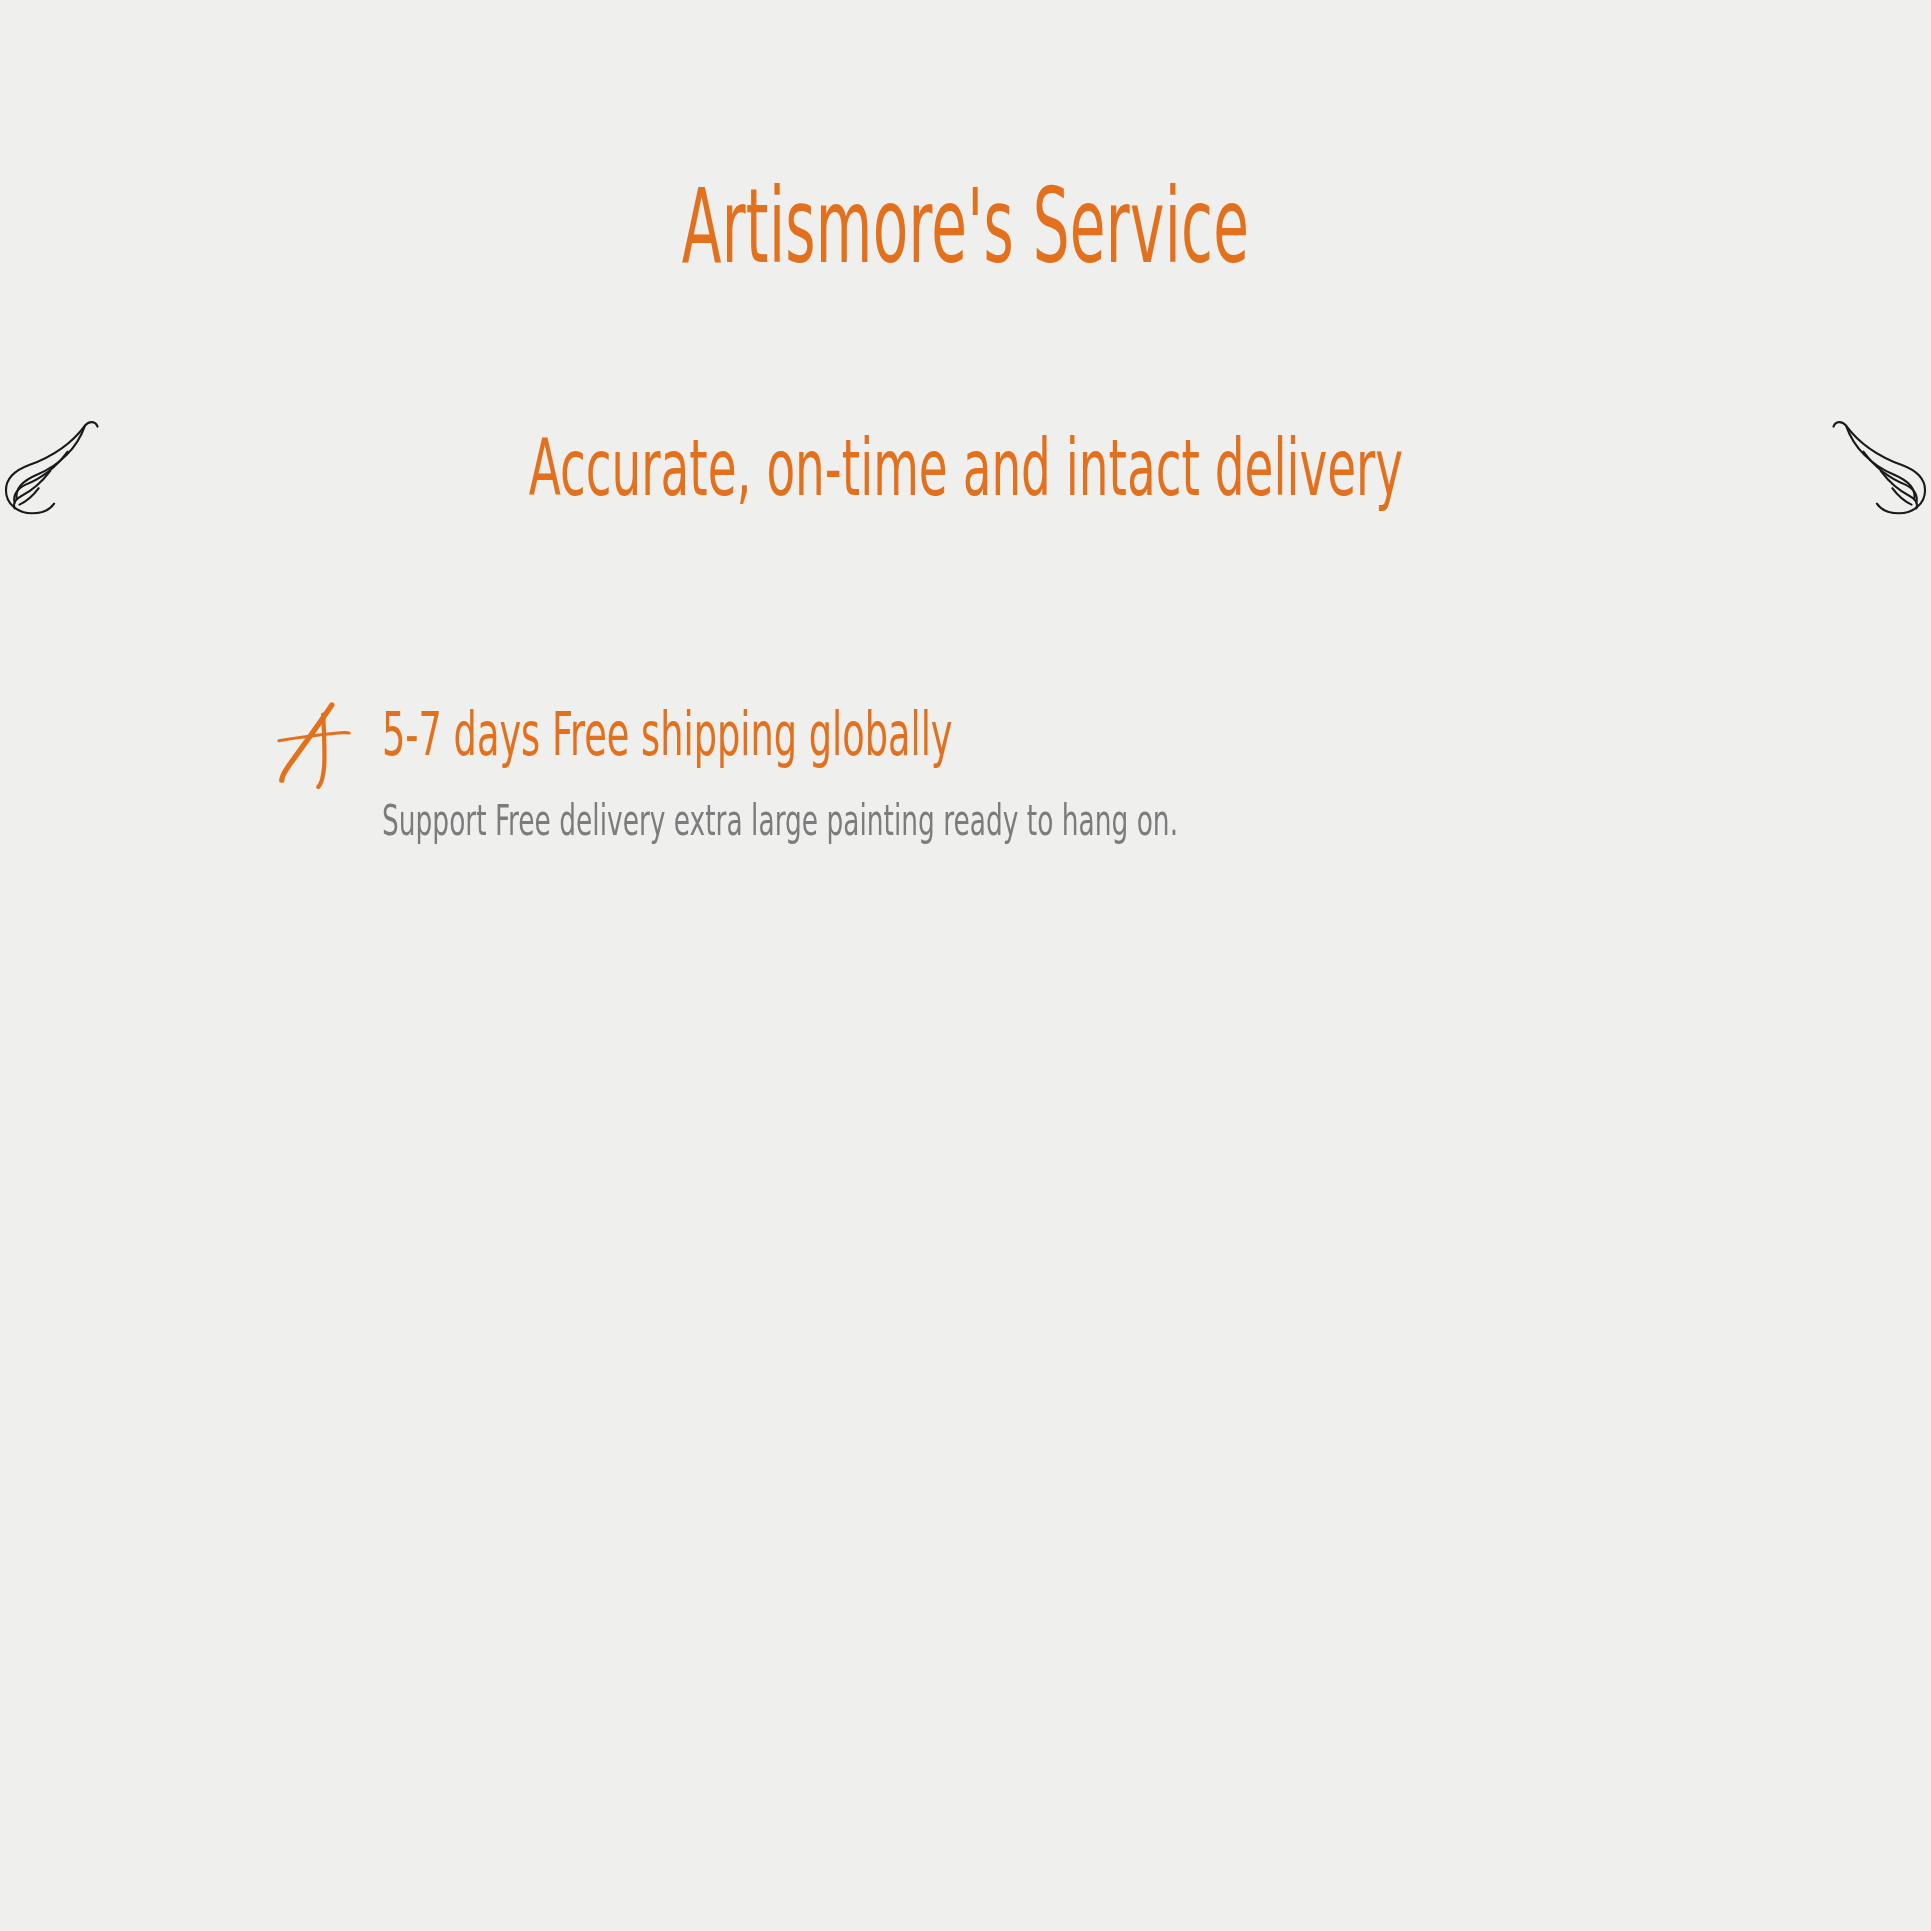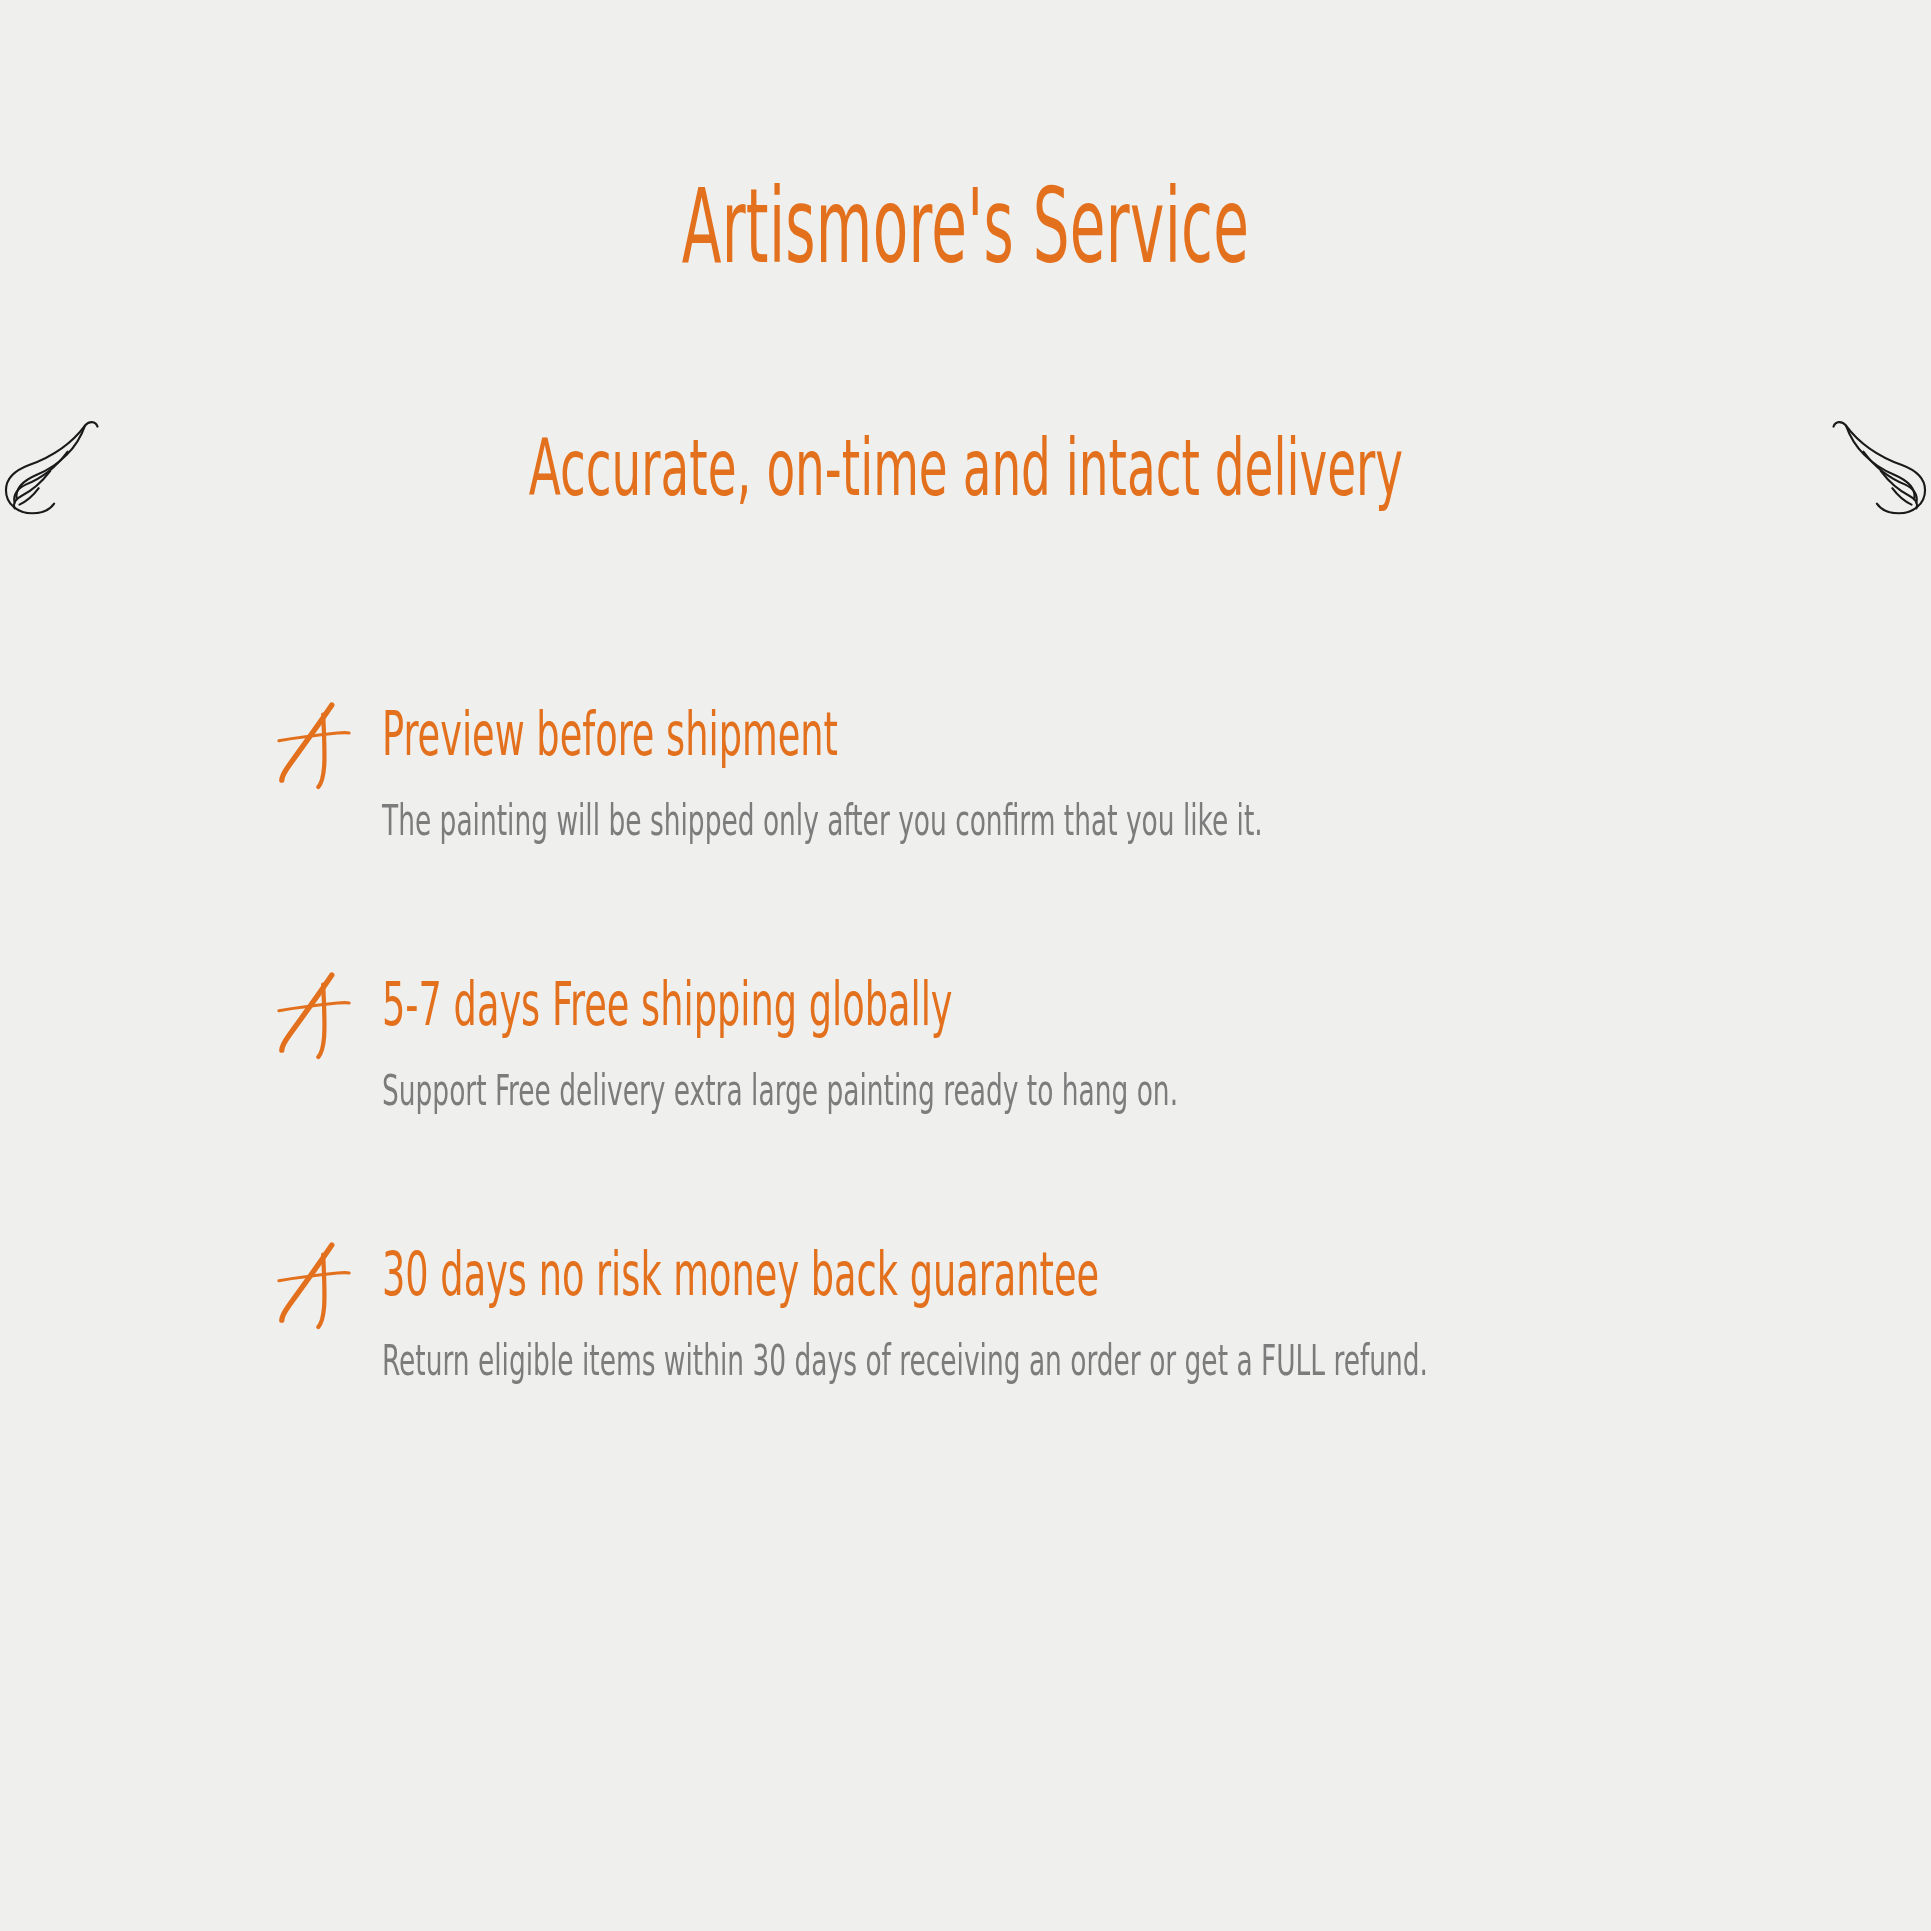--- a/index.html
+++ b/index.html
@@ -166,58 +166,32 @@
           <path d="M40 76 C 34 84, 27 90, 20 93"></path>
         </g>
       </svg>
     </span>
 
   </div>
 
   <div class="features">
 
 
-    <div class="feature">
-      <span class="feature-mark">
-        <svg viewBox="0 0 80 96" width="77" height="93" aria-hidden="true">
-          <g fill="none" stroke="#e3701c" stroke-linecap="round">
-            <path d="M58 6 C 46 24, 30 46, 14 68 C 9 75, 6 80, 6 84" stroke-width="5.5"></path>
-            <path d="M49 16 C 50 36, 51 56, 50 70 C 49 82, 47 88, 44 91" stroke-width="4.4"></path>
-            <path d="M3 43 C 20 40, 44 37, 64 35 C 70 34.5, 74 34.5, 76 35" stroke-width="3.2"></path>
-          </g>
-        </svg>
-      </span>
-      <div class="feature-title">Preview before shipment</div>
-      <div class="feature-desc">The painting will be shipped only after you confirm that you like it.</div>
-    </div>
 
     <div class="feature">
       <span class="feature-mark">
         <svg viewBox="0 0 80 96" width="77" height="93" aria-hidden="true">
           <g fill="none" stroke="#e3701c" stroke-linecap="round">
             <path d="M58 6 C 46 24, 30 46, 14 68 C 9 75, 6 80, 6 84" stroke-width="5.5"></path>
             <path d="M49 16 C 50 36, 51 56, 50 70 C 49 82, 47 88, 44 91" stroke-width="4.4"></path>
             <path d="M3 43 C 20 40, 44 37, 64 35 C 70 34.5, 74 34.5, 76 35" stroke-width="3.2"></path>
           </g>
         </svg>
       </span>
       <div class="feature-title">5-7 days Free shipping globally</div>
       <div class="feature-desc">Support Free delivery extra large painting ready to hang on.</div>
     </div>
 
-    <div class="feature">
-      <span class="feature-mark">
-        <svg viewBox="0 0 80 96" width="77" height="93" aria-hidden="true">
-          <g fill="none" stroke="#e3701c" stroke-linecap="round">
-            <path d="M58 6 C 46 24, 30 46, 14 68 C 9 75, 6 80, 6 84" stroke-width="5.5"></path>
-            <path d="M49 16 C 50 36, 51 56, 50 70 C 49 82, 47 88, 44 91" stroke-width="4.4"></path>
-            <path d="M3 43 C 20 40, 44 37, 64 35 C 70 34.5, 74 34.5, 76 35" stroke-width="3.2"></path>
-          </g>
-        </svg>
-      </span>
-      <div class="feature-title">30 days no risk money back guarantee</div>
-      <div class="feature-desc">Return eligible items within 30 days of receiving an order or get a FULL refund.</div>
-    </div>
 
   </div>
 
 </div>
 
 
 </body></html>

